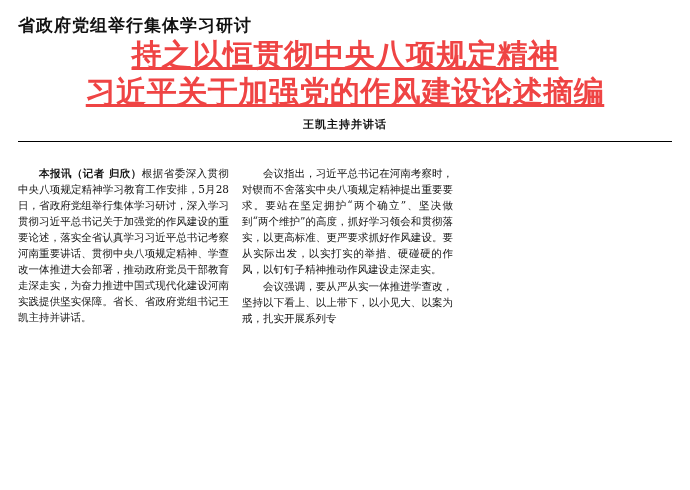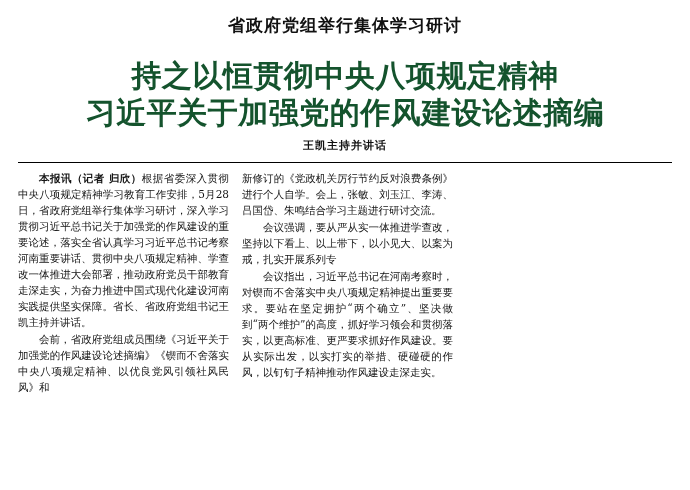--- a/index.html
+++ b/index.html
@@ -15,34 +15,35 @@
     overflow: hidden;
   }
   .page {
     position: relative;
     width: 690px;
     height: 490px;
     box-sizing: border-box;
     padding: 14px 18px 8px 18px;
   }
   .shoulder {
-    text-align: center;
+    text-align: left;
     font-family: "DejaVu Serif", "Liberation Serif", serif;
     font-size: 17px;
     font-weight: 700;
     letter-spacing: 1px;
     color: #111;
-    margin-bottom: 21px;
+    margin-bottom: 0;
   }
   .headline {
     text-align: center;
     font-family: "DejaVu Serif", "Liberation Serif", serif;
     font-weight: 700;
-    color: #14532d;
+    color: #ef4444;
     line-height: 1.22;
+    text-decoration: underline;
   }
   .headline .line {
     font-size: 30px;
     letter-spacing: 0.5px;
     white-space: nowrap;
   }
   .subhead {
     text-align: center;
     font-family: "DejaVu Serif", "Liberation Serif", serif;
     font-size: 11px;
@@ -63,20 +64,21 @@
     align-items: flex-start;
   }
   .col {
     width: 211px;
     font-family: "DejaVu Serif", "Liberation Serif", serif;
     font-size: 10.5px;
     line-height: 1.52;
     text-align: justify;
     text-justify: inter-ideograph;
     color: #141414;
+    margin-top: 16px;
   }
   .col p {
     margin: 0 0 1px 0;
     text-indent: 2em;
   }
   .col p.noindent {
     text-indent: 0;
   }
   .lede-lead {
     font-weight: 700;
@@ -97,24 +99,22 @@
   <div class="subhead">王凯主持并讲话</div>
 
   <div class="rule"></div>
 
   <div class="columns">
 
     <div class="col">
       <p>
         <span class="lede-lead">本报讯（记者 归欣）</span><span>根据省委深入贯彻中央八项规定精神学习教育工作安排，5月28日，省政府党组举行集体学习研讨，深入学习贯彻习近平总书记关于加强党的作风建设的重要论述，落实全省认真学习习近平总书记考察河南重要讲话、贯彻中央八项规定精神、学查改一体推进大会部署，推动政府党员干部教育走深走实，为奋力推进中国式现代化建设河南实践提供坚实保障。省长、省政府党组书记王凯主持并讲话。</span>
       </p>
-      <p>会前，省政府党组成员围绕《习近平关于加强党的作风建设论述摘编》《锲而不舍落实中央八项规定精神、以优良党风引领社风民风》和</p>
     </div>
 
     <div class="col">
-      <p class="noindent">新修订的《党政机关厉行节约反对浪费条例》进行个人自学。会上，张敏、刘玉江、李涛、吕国岱、朱鸣结合学习主题进行研讨交流。</p>
+      <p>会议指出，习近平总书记在河南考察时，对锲而不舍落实中央八项规定精神提出重要要求。要站在坚定拥护“两个确立”、坚决做到“两个维护”的高度，抓好学习领会和贯彻落实，以更高标准、更严要求抓好作风建设。要从实际出发，以实打实的举措、硬碰硬的作风，以钉钉子精神推动作风建设走深走实。</p>
       <p>会议强调，要从严从实一体推进学查改，坚持以下看上、以上带下，以小见大、以案为戒，扎实开展系列专</p>
-      <p>会议指出，习近平总书记在河南考察时，对锲而不舍落实中央八项规定精神提出重要要求。要站在坚定拥护“两个确立”、坚决做到“两个维护”的高度，抓好学习领会和贯彻落实，以更高标准、更严要求抓好作风建设。要从实际出发，以实打实的举措、硬碰硬的作风，以钉钉子精神推动作风建设走深走实。</p>
     </div>
 
 
   </div>
 </div>
 
 </body></html>

